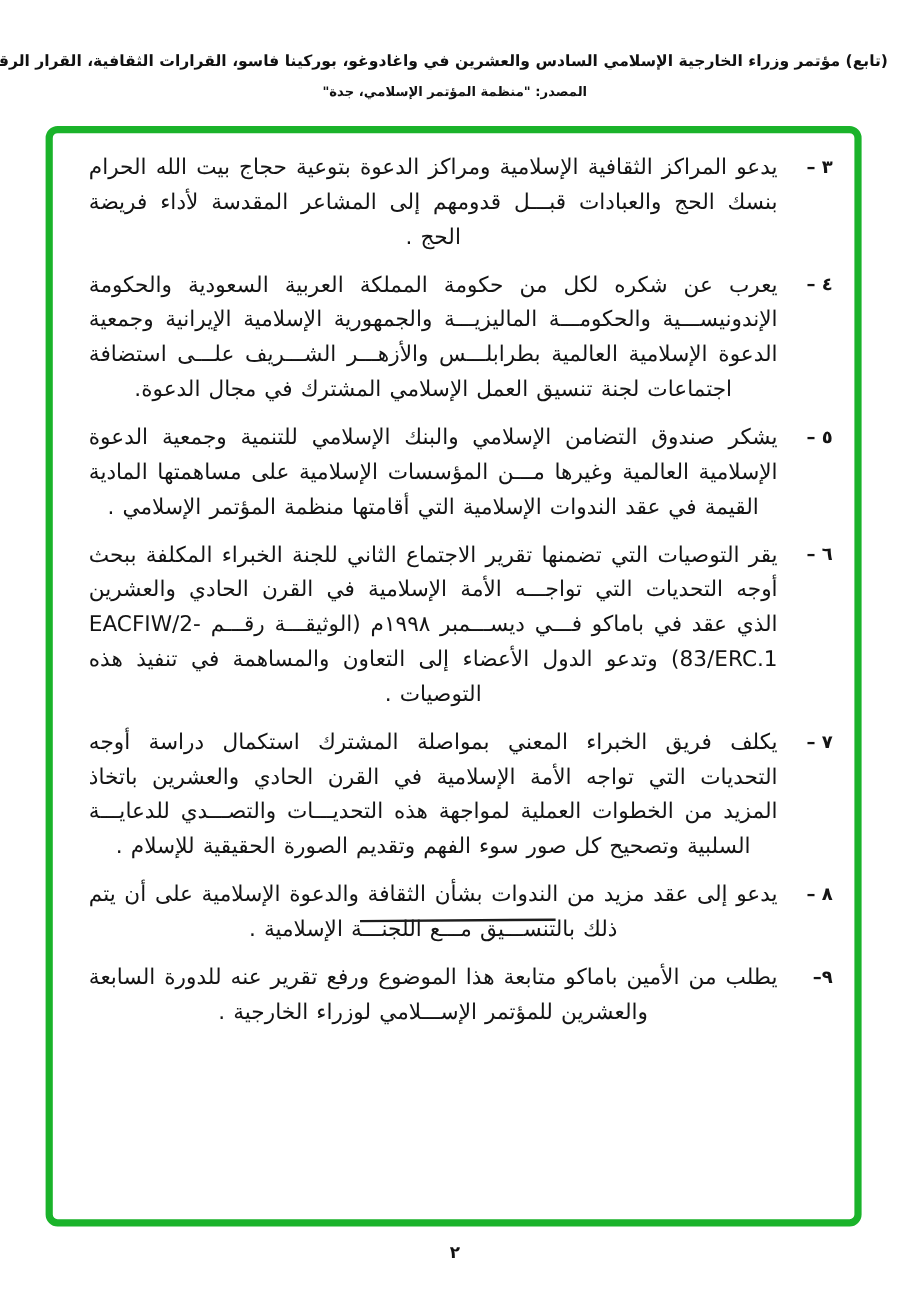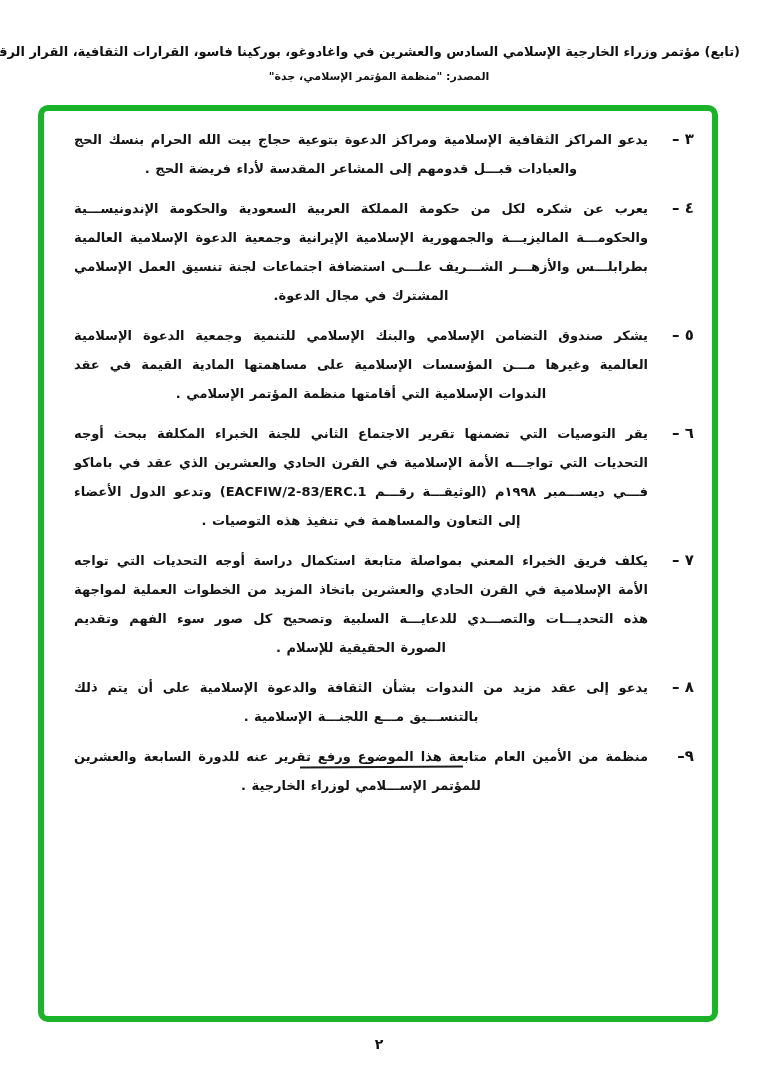--- a/index.html
+++ b/index.html
@@ -55,22 +55,22 @@
     flex: 0 0 36px;
     width: 36px;
     font-size: 15px;
     font-weight: bold;
     line-height: 29px;
     white-space: nowrap;
     text-align: right;
   }
   .text {
     flex: 1 1 auto;
-    font-size: 13px;
-    font-weight: bold;
+    font-size: 18px;
+    font-weight: normal;
     line-height: 29px;
     text-align: justify;
     text-align-last: center;
     text-justify: inter-word;
     word-spacing: 1px;
   }
   .divider {
     position: absolute;
     top: 766px;
     left: 300px;
@@ -112,29 +112,29 @@
         <div class="item">
           <div class="marker">٥ –</div>
           <div class="text">يشكر صندوق التضامن الإسلامي والبنك الإسلامي للتنمية وجمعية الدعوة الإسلامية العالمية وغيرها مـــن المؤسسات الإسلامية على مساهمتها المادية القيمة في عقد الندوات الإسلامية التي أقامتها منظمة المؤتمر الإسلامي .</div>
         </div>
         <div class="item">
           <div class="marker">٦ –</div>
           <div class="text">يقر التوصيات التي تضمنها تقرير الاجتماع الثاني للجنة الخبراء المكلفة ببحث أوجه التحديات التي تواجـــه الأمة الإسلامية في القرن الحادي والعشرين الذي عقد في باماكو فـــي ديســـمبر ١٩٩٨م (الوثيقـــة رقـــم EACFIW/2-83/ERC.1) وتدعو الدول الأعضاء إلى التعاون والمساهمة في تنفيذ هذه التوصيات .</div>
         </div>
         <div class="item">
           <div class="marker">٧ –</div>
-          <div class="text">يكلف فريق الخبراء المعني بمواصلة متابعة استكمال دراسة أوجه التحديات التي تواجه الأمة الإسلامية في القرن الحادي والعشرين باتخاذ المزيد من الخطوات العملية لمواجهة هذه التحديـــات والتصـــدي للدعايـــة السلبية وتصحيح كل صور سوء الفهم وتقديم الصورة الحقيقية للإسلام .</div>
+          <div class="text">يكلف فريق الخبراء المعني بمواصلة المشترك استكمال دراسة أوجه التحديات التي تواجه الأمة الإسلامية في القرن الحادي والعشرين باتخاذ المزيد من الخطوات العملية لمواجهة هذه التحديـــات والتصـــدي للدعايـــة السلبية وتصحيح كل صور سوء الفهم وتقديم الصورة الحقيقية للإسلام .</div>
         </div>
         <div class="item">
           <div class="marker">٨ –</div>
           <div class="text">يدعو إلى عقد مزيد من الندوات بشأن الثقافة والدعوة الإسلامية على أن يتم ذلك بالتنســـيق مـــع اللجنـــة الإسلامية .</div>
         </div>
         <div class="item">
           <div class="marker">٩–</div>
-          <div class="text">منظمة من الأمين العام متابعة هذا الموضوع ورفع تقرير عنه للدورة السابعة والعشرين للمؤتمر الإســـلامي لوزراء الخارجية .</div>
+          <div class="text">يطلب من الأمين باماكو متابعة هذا الموضوع ورفع تقرير عنه للدورة السابعة والعشرين للمؤتمر الإســـلامي لوزراء الخارجية .</div>
         </div>
       </div>
   </div>
 
   <div class="divider"></div>
 
   <div class="page-number">٢</div>
 
 </div>
 

